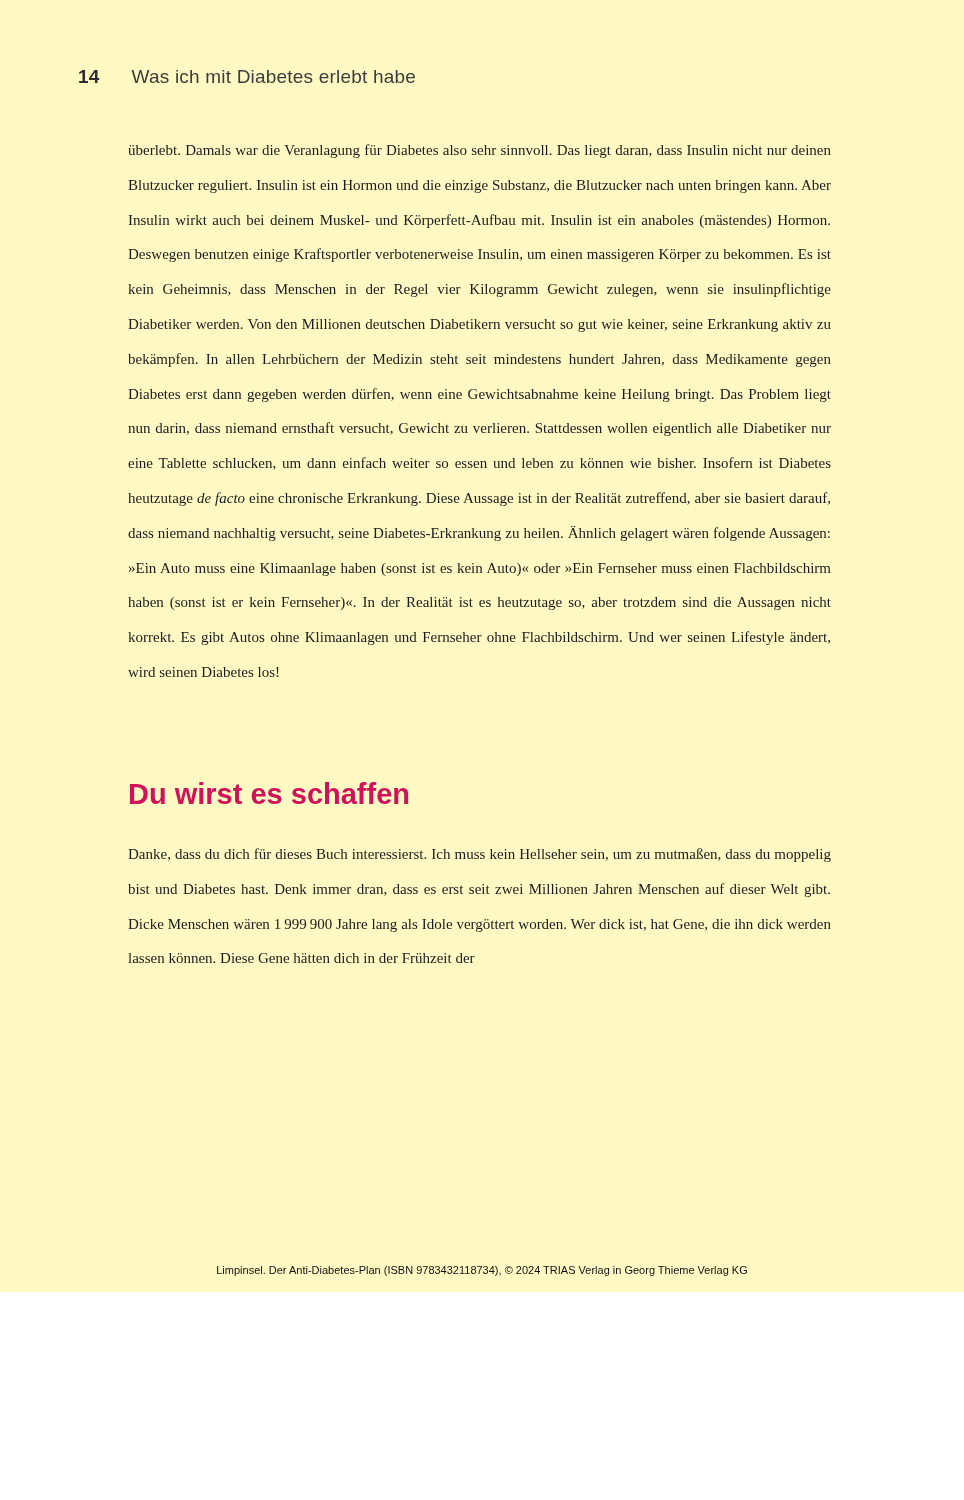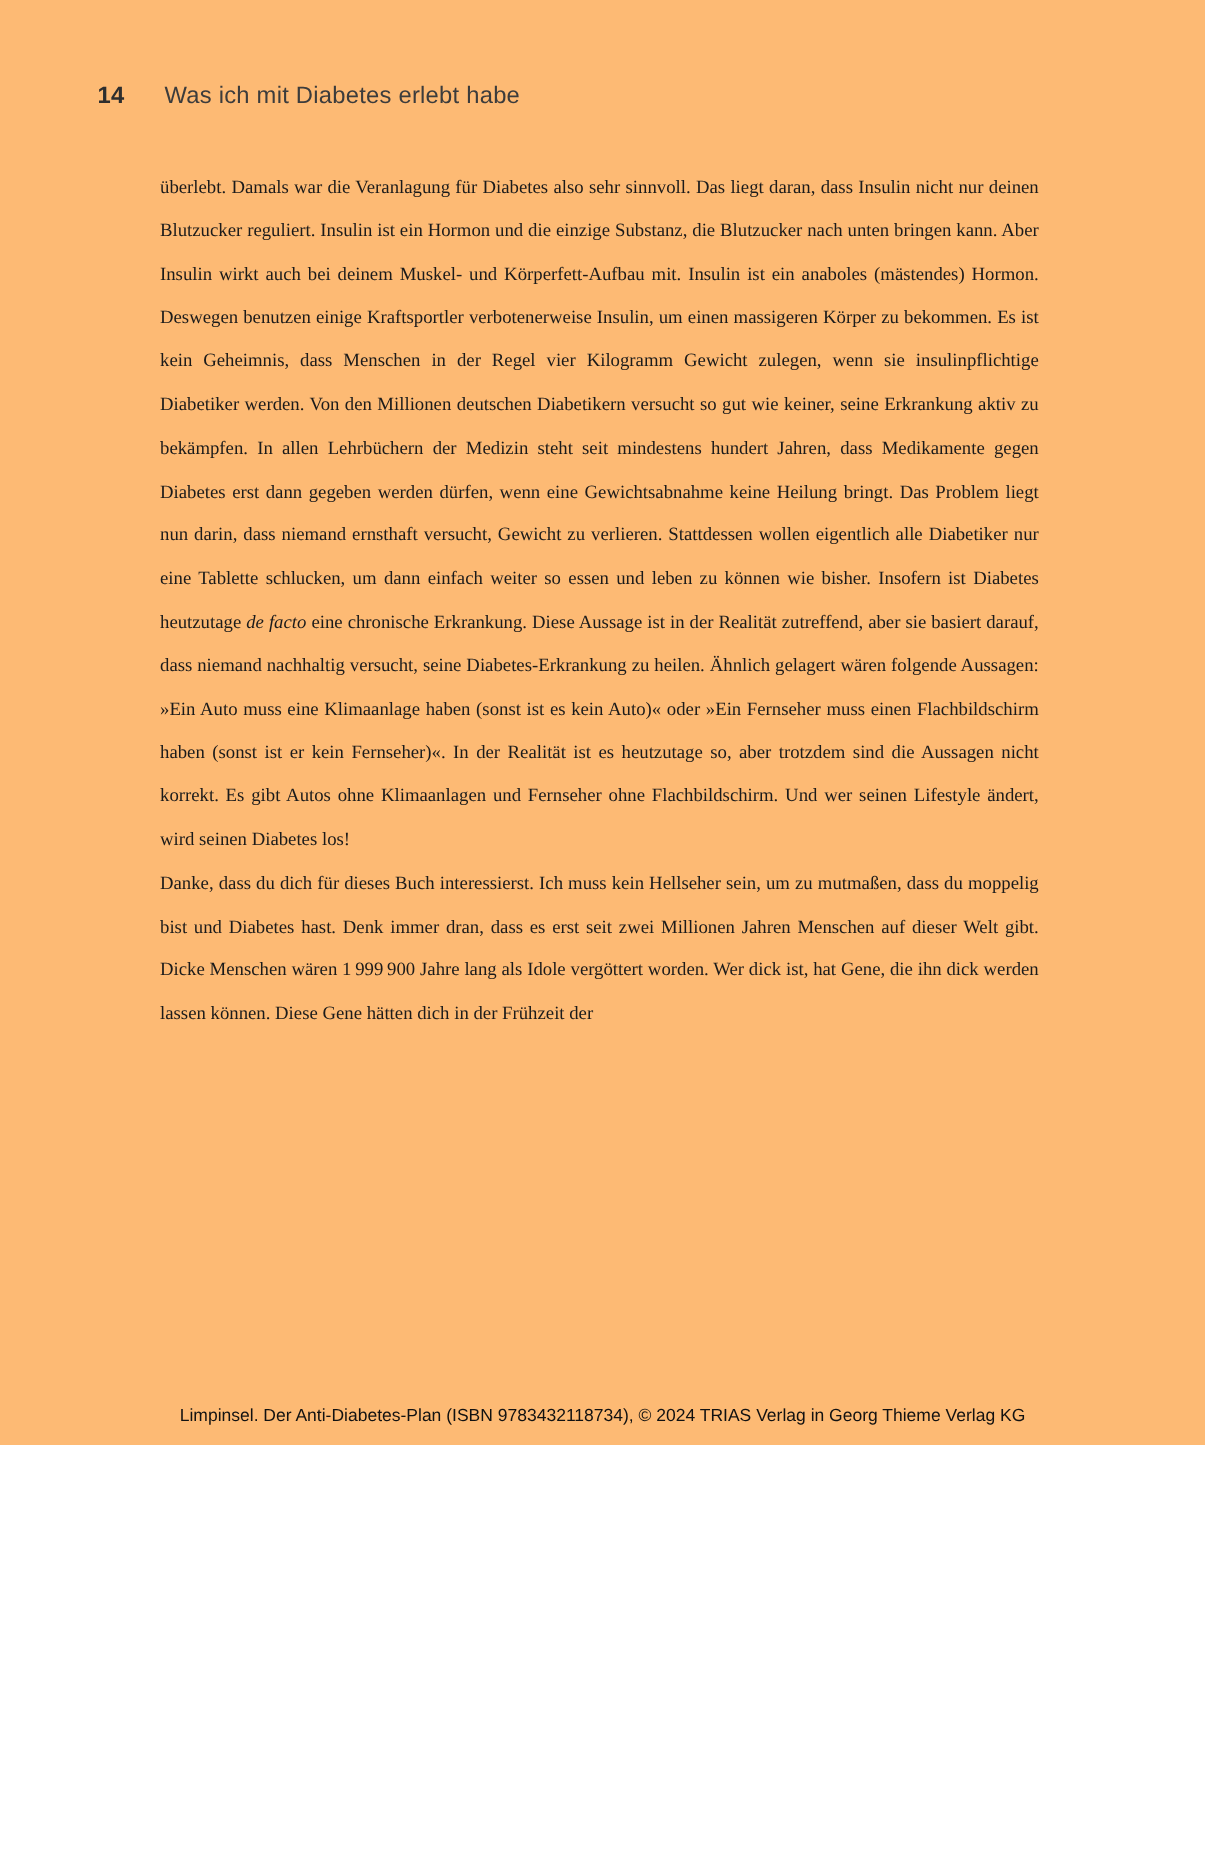--- a/index.html
+++ b/index.html
@@ -1,22 +1,22 @@
 <!DOCTYPE html>
 <html lang="de" style="--accent: #cf125a;"><head>
 <meta charset="utf-8">
 <style>
   * { margin: 0; padding: 0; box-sizing: border-box; }
   html, body { background: #ffffff; }
 
   .page {
     position: relative;
     width: 964px;
-    height: 1156px;
-    background: #fdba74;
+    height: 1292px;
+    background: #fef9c3;
     font-family: "Liberation Serif", serif;
     color: #1b1b1b;
     overflow: hidden;
     margin: 0 auto;
   }
 
   .running-header {
     position: absolute;
     top: 66px;
     left: 78px;
@@ -59,37 +59,38 @@
     color: var(--accent, #cf125a);
   }
 
   .imprint {
     position: absolute;
     left: 0;
     right: 0;
     bottom: 16px;
     text-align: center;
     font-family: "Liberation Sans", sans-serif;
-    font-size: 14px;
+    font-size: 11px;
     color: #111111;
   }
 </style>
 </head>
 <body>
 
 <div class="page">
 
   <header class="running-header">
     <span class="page-num">14</span><span class="running-head-text">Was ich mit Diabetes erlebt habe</span>
   </header>
 
   <main class="text-block">
 
     <p class="para" lang="de"><span>überlebt. Damals war die Veranlagung für Diabetes also sehr sinnvoll. Das liegt daran, dass Insulin nicht nur deinen Blutzucker reguliert. Insulin ist ein Hormon und die einzige Substanz, die Blutzucker nach unten bringen kann. Aber Insulin wirkt auch bei deinem Muskel- und Körperfett-Aufbau mit. Insulin ist ein anaboles (mästendes) Hormon. Deswegen benutzen einige Kraftsportler verbotenerweise Insulin, um einen massigeren Körper zu bekommen. Es ist kein Geheimnis, dass Menschen in der Regel vier Kilogramm Gewicht zulegen, wenn sie insulinpflichtige Diabetiker werden. Von den Millionen deutschen Diabetikern versucht so gut wie keiner, seine Erkrankung aktiv zu bekämpfen. In allen Lehrbüchern der Medizin steht seit mindestens hundert Jahren, dass Medikamente gegen Diabetes erst dann gegeben werden dürfen, wenn eine Gewichtsabnahme keine Heilung bringt. Das Problem liegt nun darin, dass niemand ernsthaft versucht, Gewicht zu verlieren. Stattdessen wollen eigentlich alle Diabetiker nur eine Tablette schlucken, um dann einfach weiter so essen und leben zu können wie bisher. Insofern ist Diabetes heutzutage </span><em>de facto</em><span> eine chronische Erkrankung. Diese Aussage ist in der Realität zutreffend, aber sie basiert darauf, dass niemand nachhaltig versucht, seine Diabetes-Erkrankung zu heilen. Ähnlich gelagert wären folgende Aussagen: »Ein Auto muss eine Klimaanlage haben (sonst ist es kein Auto)« oder »Ein Fernseher muss einen Flachbildschirm haben (sonst ist er kein Fernseher)«. In der Realität ist es heutzutage so, aber trotzdem sind die Aussagen nicht korrekt. Es gibt Autos ohne Klimaanlagen und Fernseher ohne Flachbildschirm. Und wer seinen Lifestyle ändert, wird seinen Diabetes los!</span></p>
 
+    <h2 class="section-heading">Du wirst es schaffen</h2>
 
     <p class="para" lang="de">Danke, dass du dich für dieses Buch interessierst. Ich muss kein Hellseher sein, um zu mutmaßen, dass du moppelig bist und Diabetes hast. Denk immer dran, dass es erst seit zwei Millionen Jahren Menschen auf dieser Welt gibt. Dicke Menschen wären 1 999 900 Jahre lang als Idole vergöttert worden. Wer dick ist, hat Gene, die ihn dick werden lassen können. Diese Gene hätten dich in der Frühzeit der</p>
 
   </main>
 
   <footer class="imprint">Limpinsel. Der Anti-Diabetes-Plan (ISBN 9783432118734), © 2024 TRIAS Verlag in Georg Thieme Verlag KG</footer>
 
 </div>
 
 </body></html>

